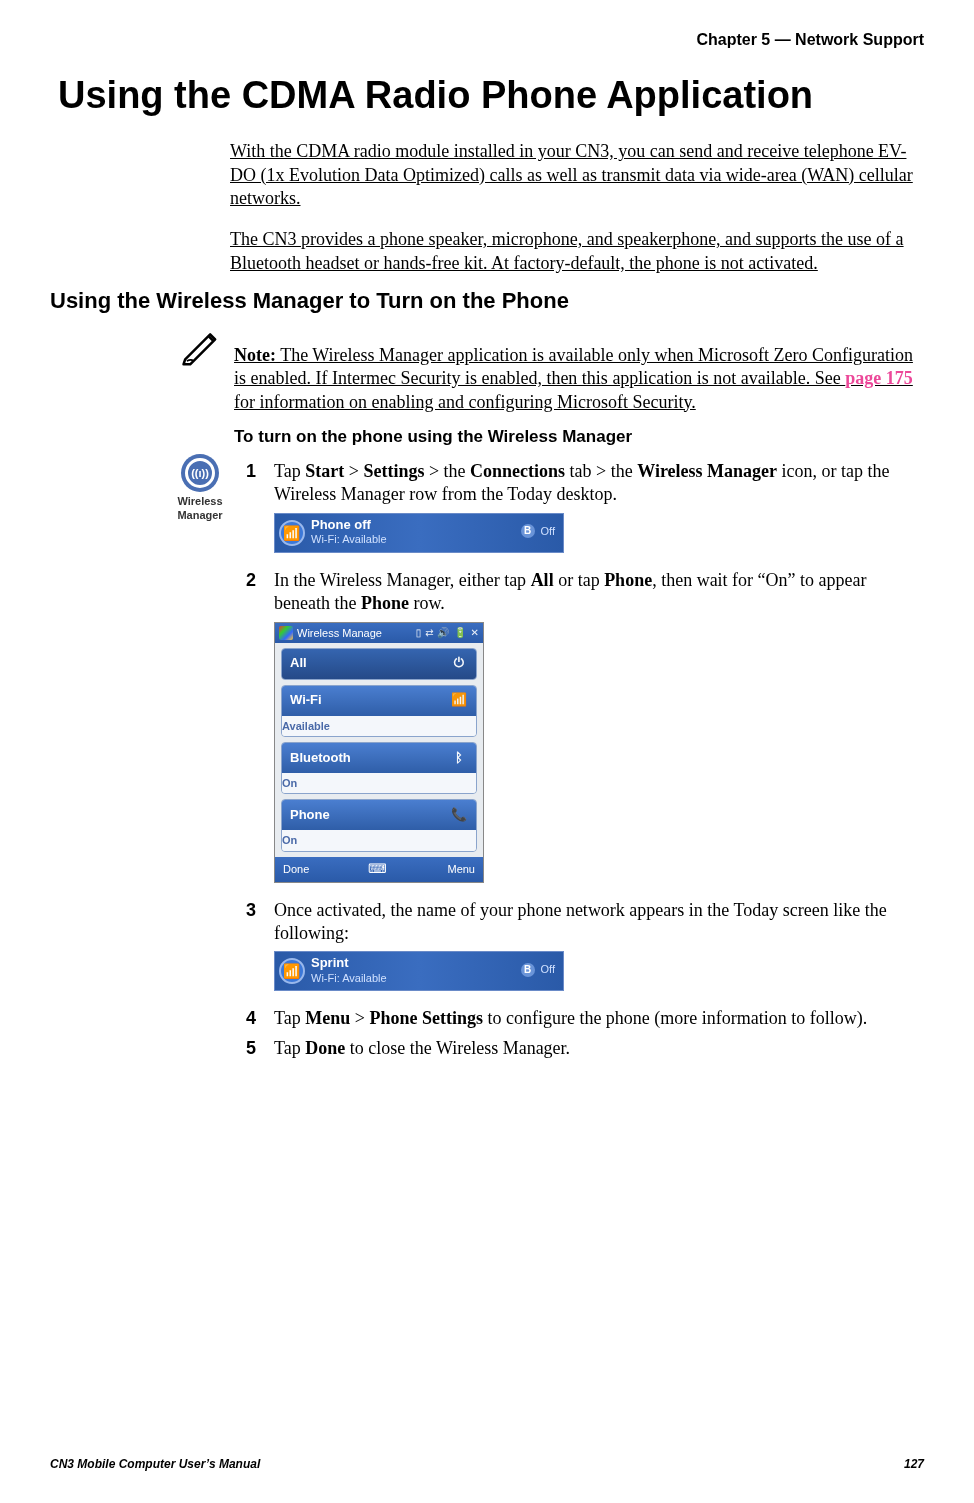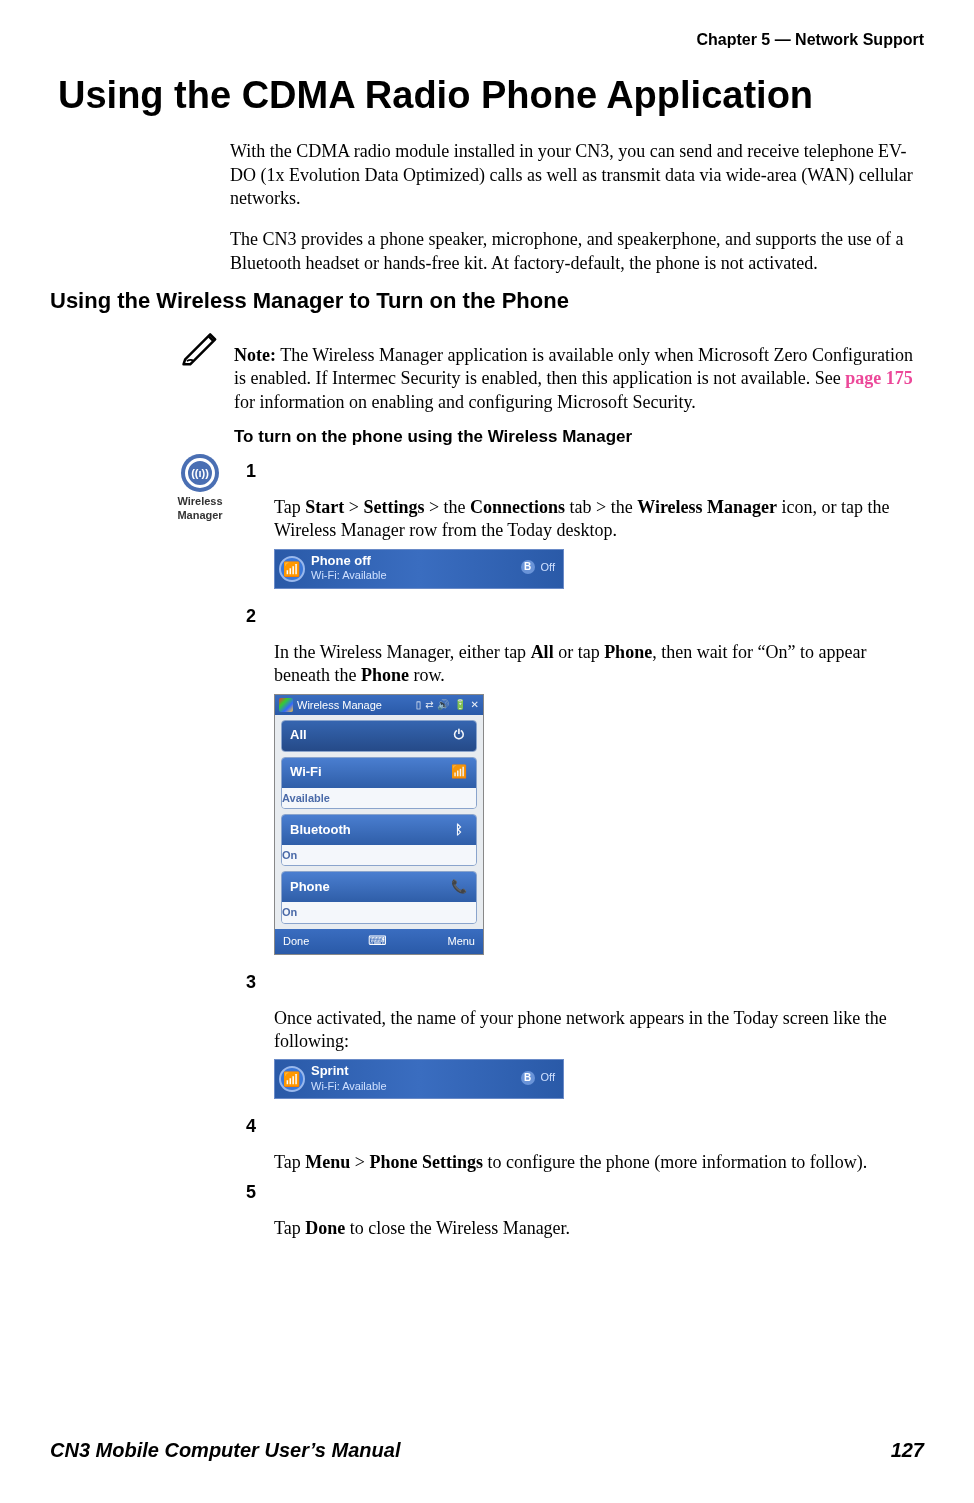--- a/index.html
+++ b/index.html
@@ -37,37 +37,38 @@
     font-family: "Myriad Pro", "Helvetica Neue", Arial, sans-serif;
     font-weight: bold;
     font-size: 17px;
     margin: 12px 0 6px 0;
   }
   .body-indent {
     margin-left: 180px;
   }
   .p {
     margin: 18px 0 10px 0;
+    text-decoration: underline;
   }
   .note-row {
     display: flex;
     align-items: flex-start;
     margin-left: 130px;
     gap: 12px;
   }
   .note-icon svg { width: 42px; height: 40px; }
   .link { color: #ec4899; font-weight: bold; }
   .step-row { display: flex; gap: 10px; margin: 6px 0; }
   .step-num {
     font-family: "Myriad Pro", "Helvetica Neue", Arial, sans-serif;
     font-weight: bold;
     width: 18px;
     flex-shrink: 0;
   }
-  .step-body { flex: 1; margin-top: 36px; }
+  .step-body { flex: 1; }
   .bold-serif { font-weight: bold; }
   .wm-icon-col {
     margin-left: 120px;
     float: left;
     width: 60px;
     text-align: center;
     font-family: Arial, sans-serif;
     font-size: 11px;
     font-weight: bold;
     color: #333;
@@ -143,25 +144,25 @@
     background:#f4f7fb; color:#4a6aa8; font-size:11px; font-weight:bold;
     text-align:left; padding:3px 0;
   }
   .wm-bottom {
     background: linear-gradient(to bottom,#3a6dc0,#2a5aa8);
     color:#fff; font-size:11px; padding:4px 8px;
     display:flex; align-items:center;
   }
   .wm-bottom .mid{margin:0 auto;font-size:13px;letter-spacing:2px;}
   .footer {
-    position:absolute; bottom:40px; left:50px; right:50px;
+    position:absolute; bottom:30px; left:50px; right:50px;
     display:flex; justify-content:space-between;
     font-style:italic; font-weight:bold;
     font-family:"Myriad Pro","Helvetica Neue",Arial,sans-serif;
-    font-size:20px;
+    font-size:12px;
   }
 </style>
 </head>
 <body>
 
 <div class="header">Chapter 5 —  Network Support</div>
 
 <div class="h1">Using the CDMA Radio Phone Application</div>
 
 <div class="body-indent">

